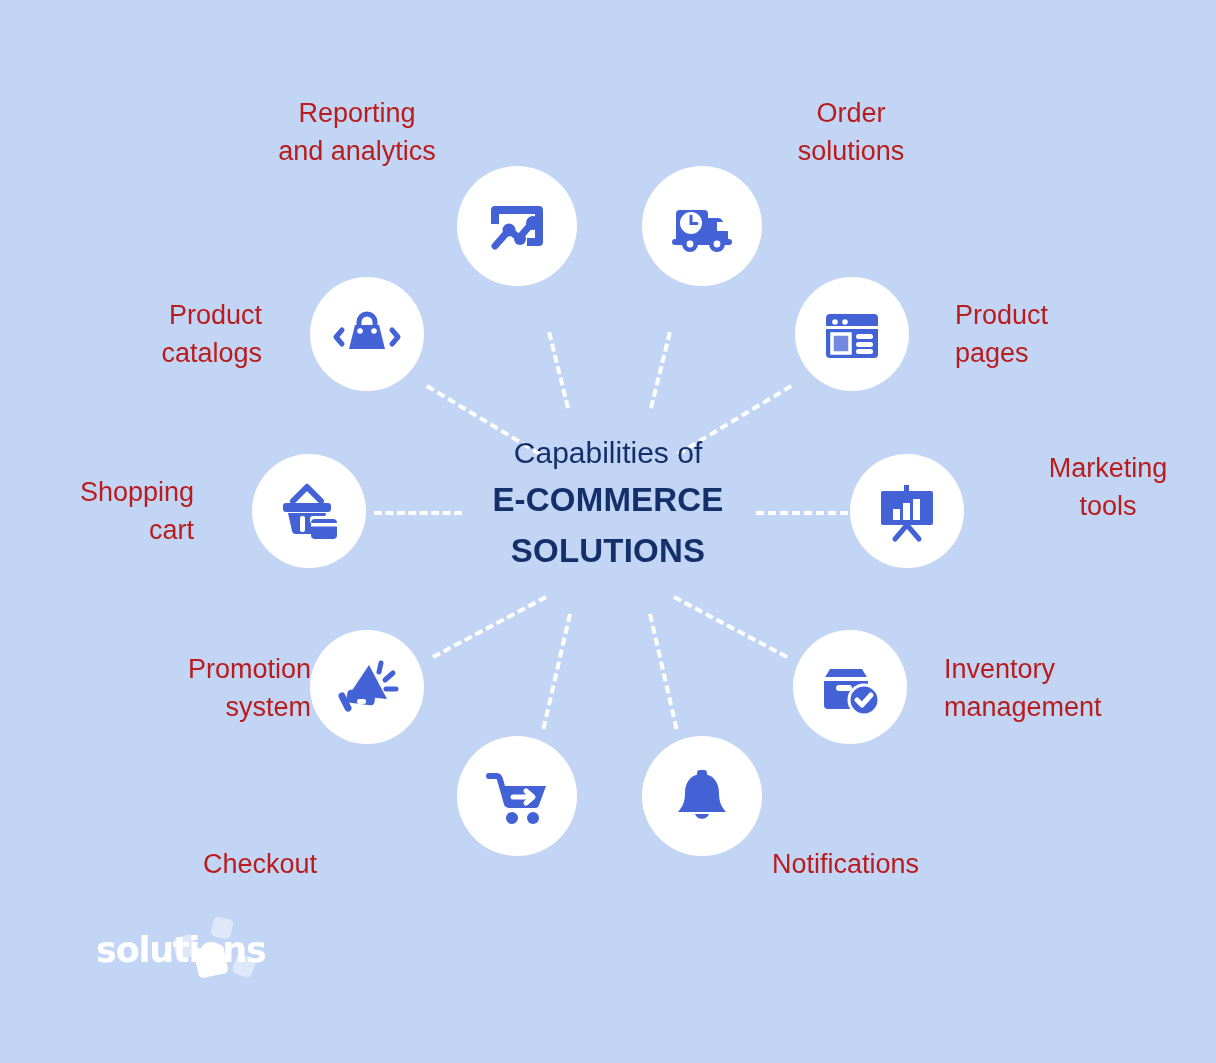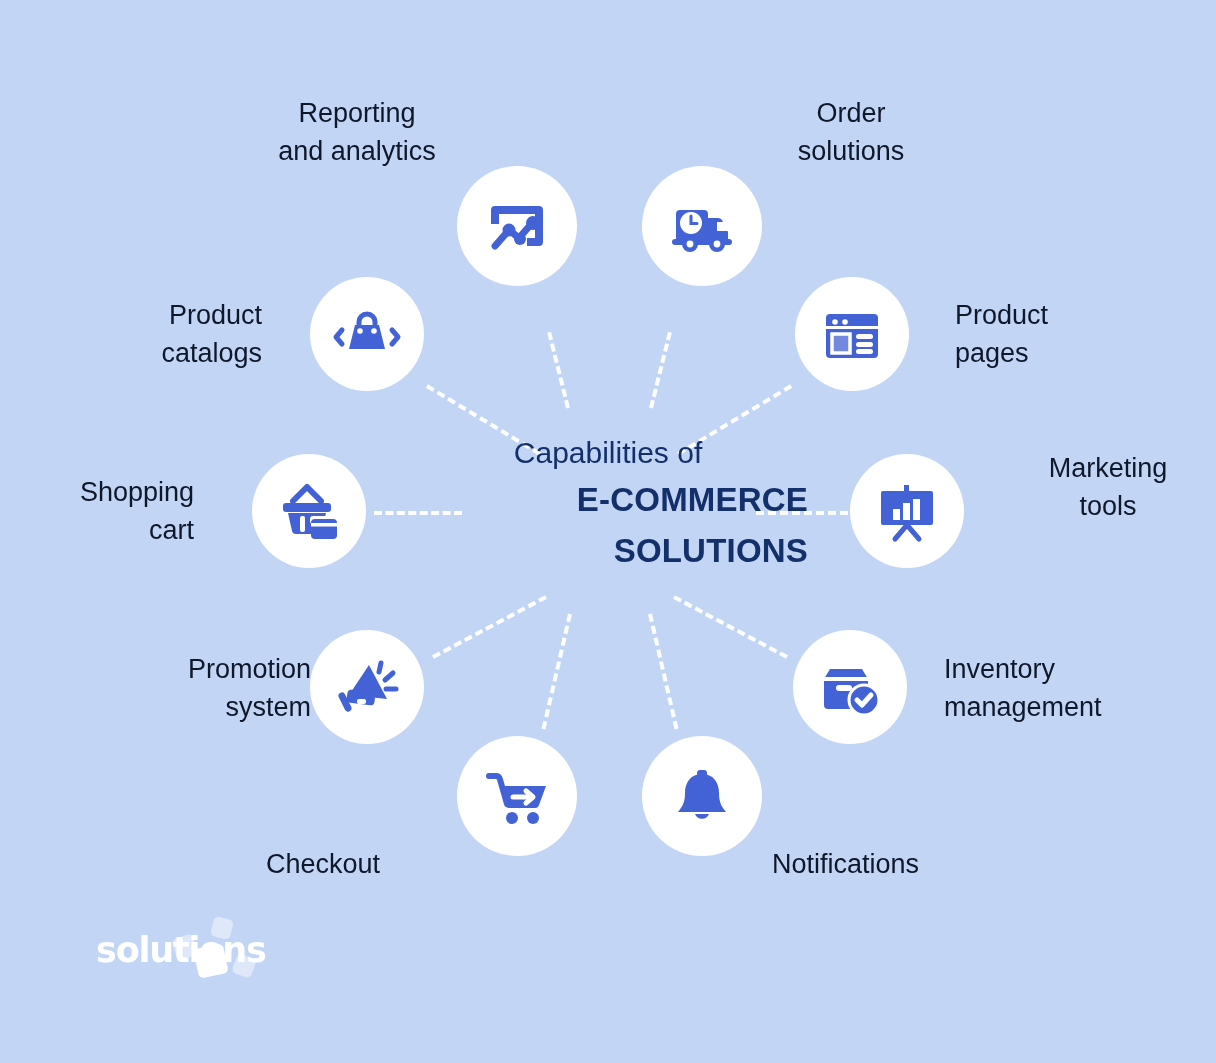--- a/index.html
+++ b/index.html
@@ -34,21 +34,21 @@
     background: #ffffff;
     display: flex;
     align-items: center;
     justify-content: center;
   }
   .node-circle svg { display: block; }
 
   
   .node-label {
     position: absolute;
-    color: #0f172a;
+    color: #b91c1c;
     font-size: 27px;
     line-height: 38px;
     white-space: pre-line;
   }
   .lbl-center   { text-align: center; }
   .lbl-right    { text-align: right; }
   .lbl-left     { text-align: left; }
 
   
   #center-block {
@@ -62,21 +62,20 @@
   #center-sub {
     font-size: 30px;
     line-height: 42px;
     font-weight: 400;
   }
   #center-title {
     font-size: 33px;
     line-height: 51px;
     font-weight: bold;
     letter-spacing: 0.2px;
-    text-align: right;
   }
 
   
   #logo {
     position: absolute;
     left: 96px;
     top: 918px;
     width: 210px;
     height: 110px;
   }
@@ -261,21 +260,21 @@
       <svg width="64" height="64" viewBox="0 0 64 64">
         <path d="M4 12 h7 a4 4 0 0 1 3.8 2.8 L22 40" stroke="#4362d6" stroke-width="6" fill="none" stroke-linecap="round" stroke-linejoin="round"></path>
         <path d="M17 22 h44 l-7 19 a4 4 0 0 1 -4 3 H24 a4 4 0 0 1 -3.8 -2.8 z" fill="#4362d6"></path>
         <path d="M28 33 h19" stroke="#ffffff" stroke-width="5" stroke-linecap="round"></path>
         <path d="M41 27 L48 33 L41 39" stroke="#ffffff" stroke-width="5" fill="none" stroke-linecap="round" stroke-linejoin="round"></path>
         <circle cx="27" cy="54" r="6" fill="#4362d6"></circle>
         <circle cx="48" cy="54" r="6" fill="#4362d6"></circle>
       </svg>
     </span>
   </div>
-  <div class="node-label lbl-right" style="left:203px; top:845px; width:240px; text-align:center;">Checkout</div>
+  <div class="node-label lbl-right" style="left:203px; top:845px; width:240px; text-align:left;">Checkout</div>
 
   <div class="node-circle" style="left:642px; top:736px; width:120px; height:120px;">
     <span>
       <svg width="64" height="64" viewBox="0 0 64 64">
         <rect x="27" y="6" width="10" height="7" rx="3" fill="#4362d6"></rect>
         <path d="M32 10 c-11 0 -17 8 -17 19 c0 10 -3 14 -7 19 h48 c-4 -5 -7 -9 -7 -19 c0 -11 -6 -19 -17 -19 z" fill="#4362d6"></path>
         <path d="M25 50 a7.5 7.5 0 0 0 14 0 z" fill="#4362d6"></path>
       </svg>
     </span>
   </div>

